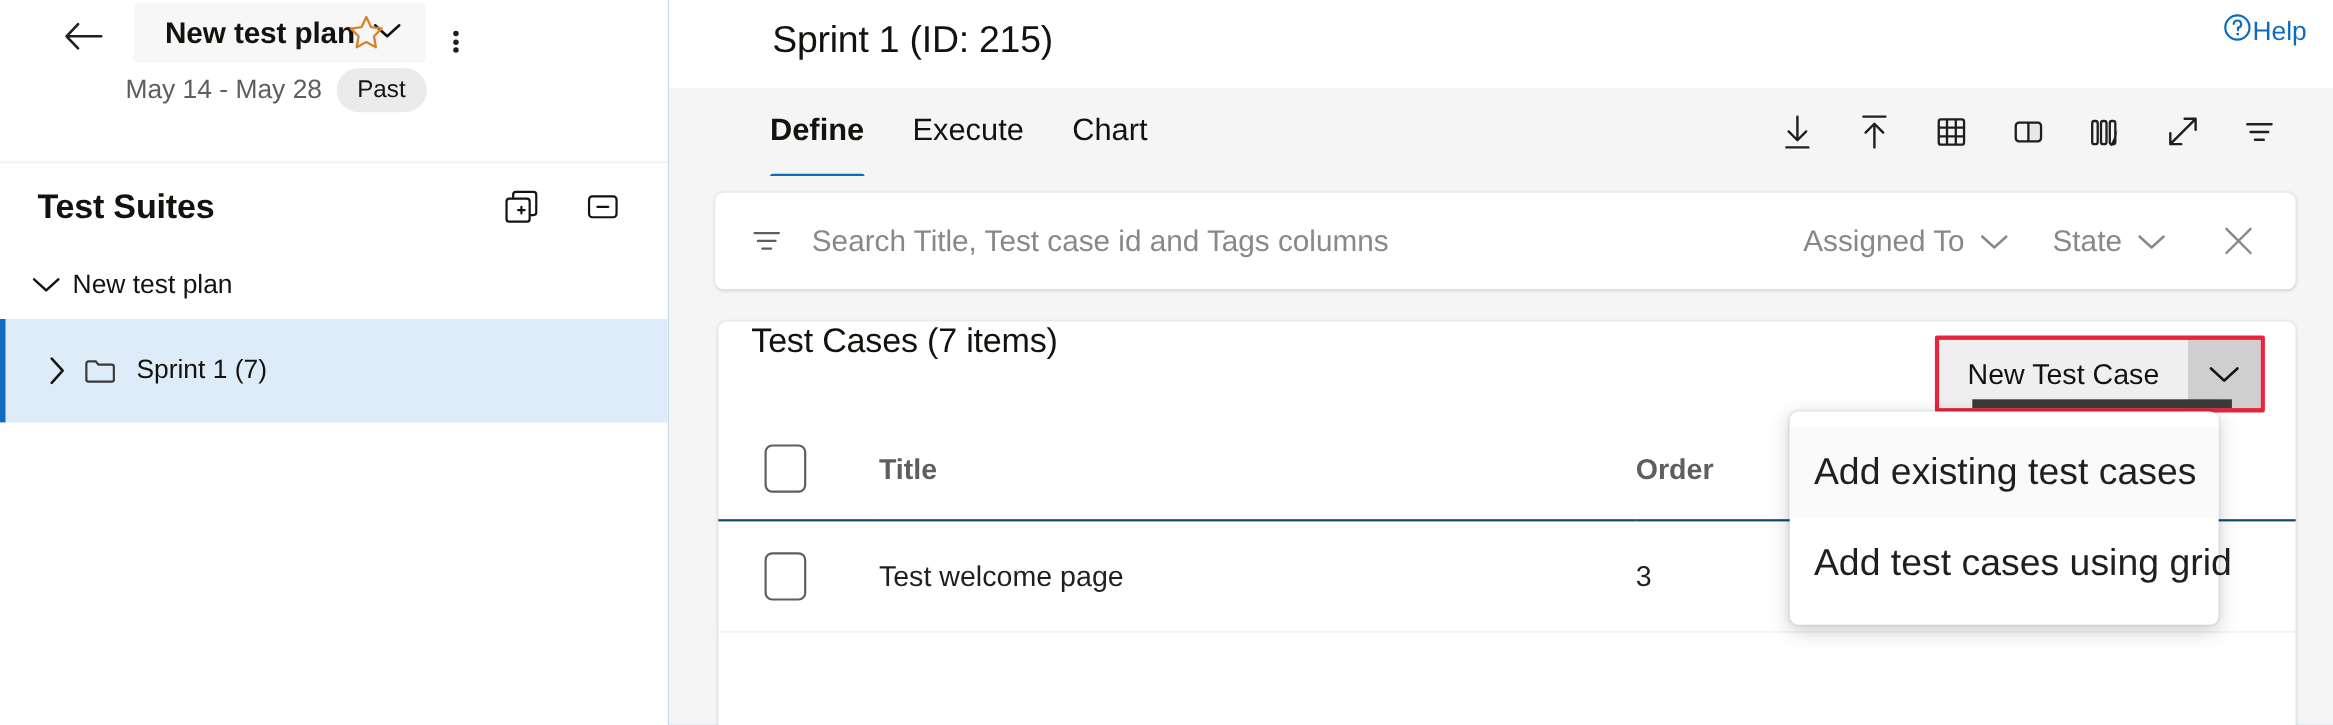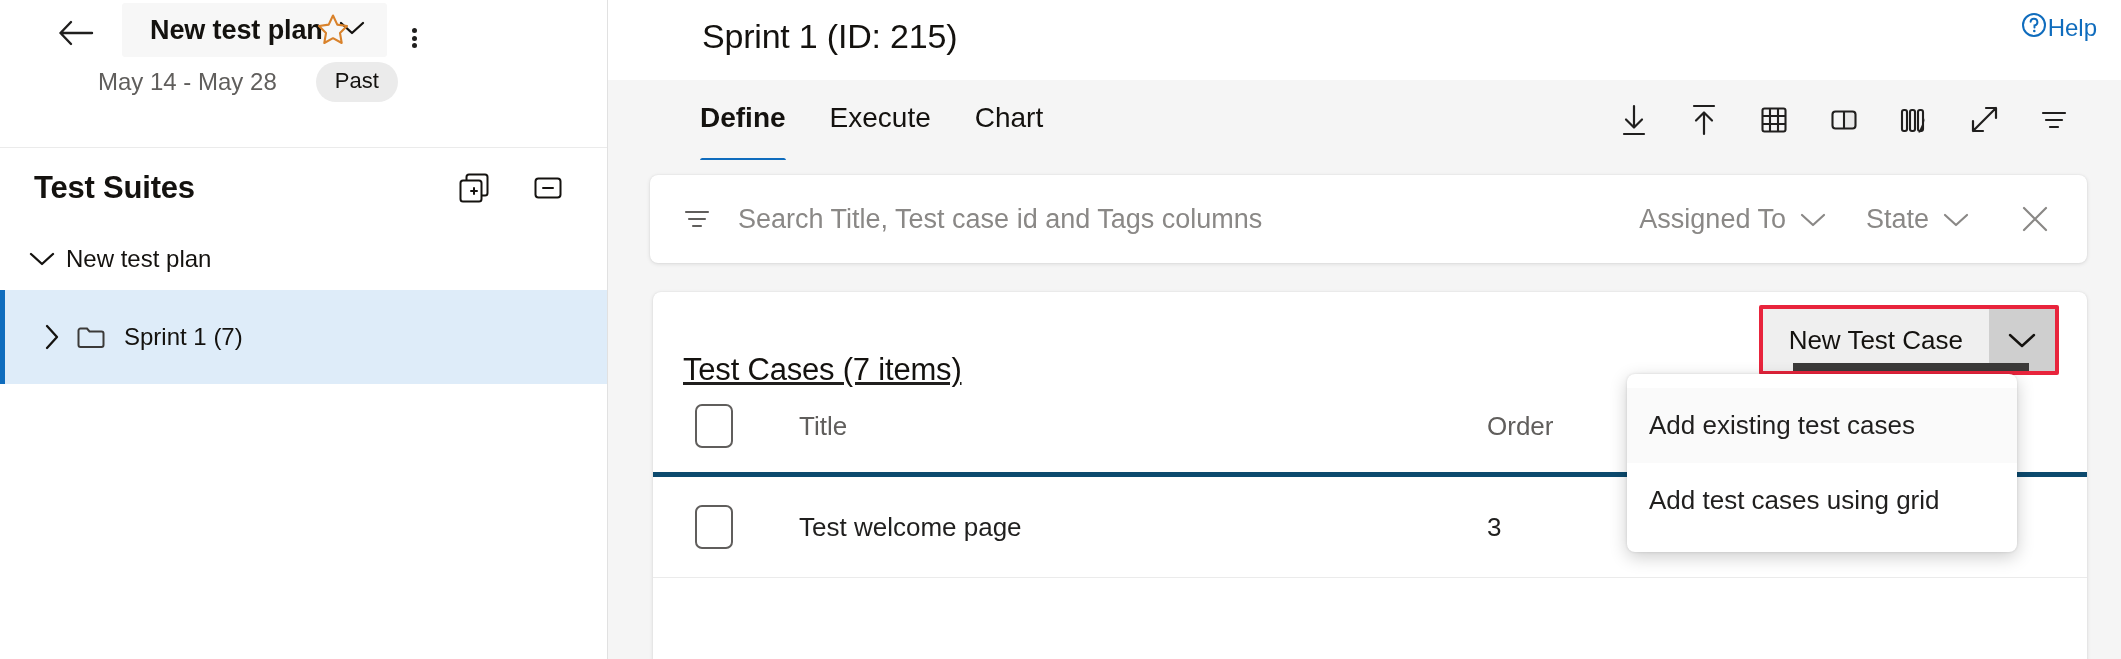--- a/index.html
+++ b/index.html
@@ -90,25 +90,25 @@
     align-items: center;
     justify-content: center;
     cursor: pointer;
   }
   .dot {
     width: 5px; height: 5px; border-radius: 50%;
     background: #201f1e; display: block; margin: 2.5px auto;
   }
   .plan-dates-row {
     position: absolute;
-    left: 98px;
+    left: 114px;
     top: 62px;
     display: flex;
     align-items: center;
-    gap: 39px;
+    gap: 13px;
   }
   .plan-dates {
     font-size: 24px;
     color: #605e5c;
     white-space: nowrap;
   }
   .badge-past {
     background: #ebebeb;
     color: #14120f;
     font-size: 22px;
@@ -326,24 +326,23 @@
     bottom: -10px;
     background: #ffffff;
     border-radius: 8px;
     box-shadow: 0 1px 4px rgba(0,0,0,0.11), 0 0 2px rgba(0,0,0,0.07);
     box-sizing: border-box;
     overflow: visible;
   }
   .cases-head {
     height: 96px;
     display: flex;
-    align-items: flex-end;
+    align-items: flex-start;
     padding: 0 34px 0 30px;
     position: relative;
-    text-decoration: underline;
   }
   .cases-title {
     font-size: 31px;
     color: #14120f;
     letter-spacing: -0.2px;
   }
 
   .split-wrap {
     position: absolute;
     right: 28px;
@@ -379,25 +378,25 @@
     height: 62px;
     display: flex;
     align-items: center;
     justify-content: center;
     cursor: pointer;
   }
 
   table.cases { width: 100%; border-collapse: collapse; table-layout: fixed; }
   table.cases th {
     text-align: left;
-    font-weight: 400;
+    font-weight: 700;
     font-size: 26px;
     color: #605e5c;
     padding: 16px 0 24px 0;
-    border-bottom: 5px solid #0c4a6e;
+    border-bottom: 2px solid #0c4a6e;
   }
   table.cases td {
     font-size: 26px;
     color: #201f1e;
     padding: 28px 0;
     border-bottom: 1px solid #ebebeb;
   }
   .col-check { width: 104px; padding-left: 42px !important; }
   .col-title { width: auto; }
   .col-order { width: 200px; }
@@ -417,21 +416,21 @@
     right: 70px;
     top: 82px;
     width: 390px;
     background: #ffffff;
     border-radius: 8px;
     box-shadow: 0 5px 18px rgba(0,0,0,0.20), 0 0 3px rgba(0,0,0,0.12);
     padding: 14px 0 14px 0;
     z-index: 50;
   }
   .menu-item {
-    font-size: 26px;
+    font-size: 34px;
     color: #201f1e;
     padding: 22px 0 22px 22px;
     cursor: pointer;
     white-space: nowrap;
   }
   .menu-item.hover { background: #fafafa; }
 </style>
 </head>
 <body>
 

